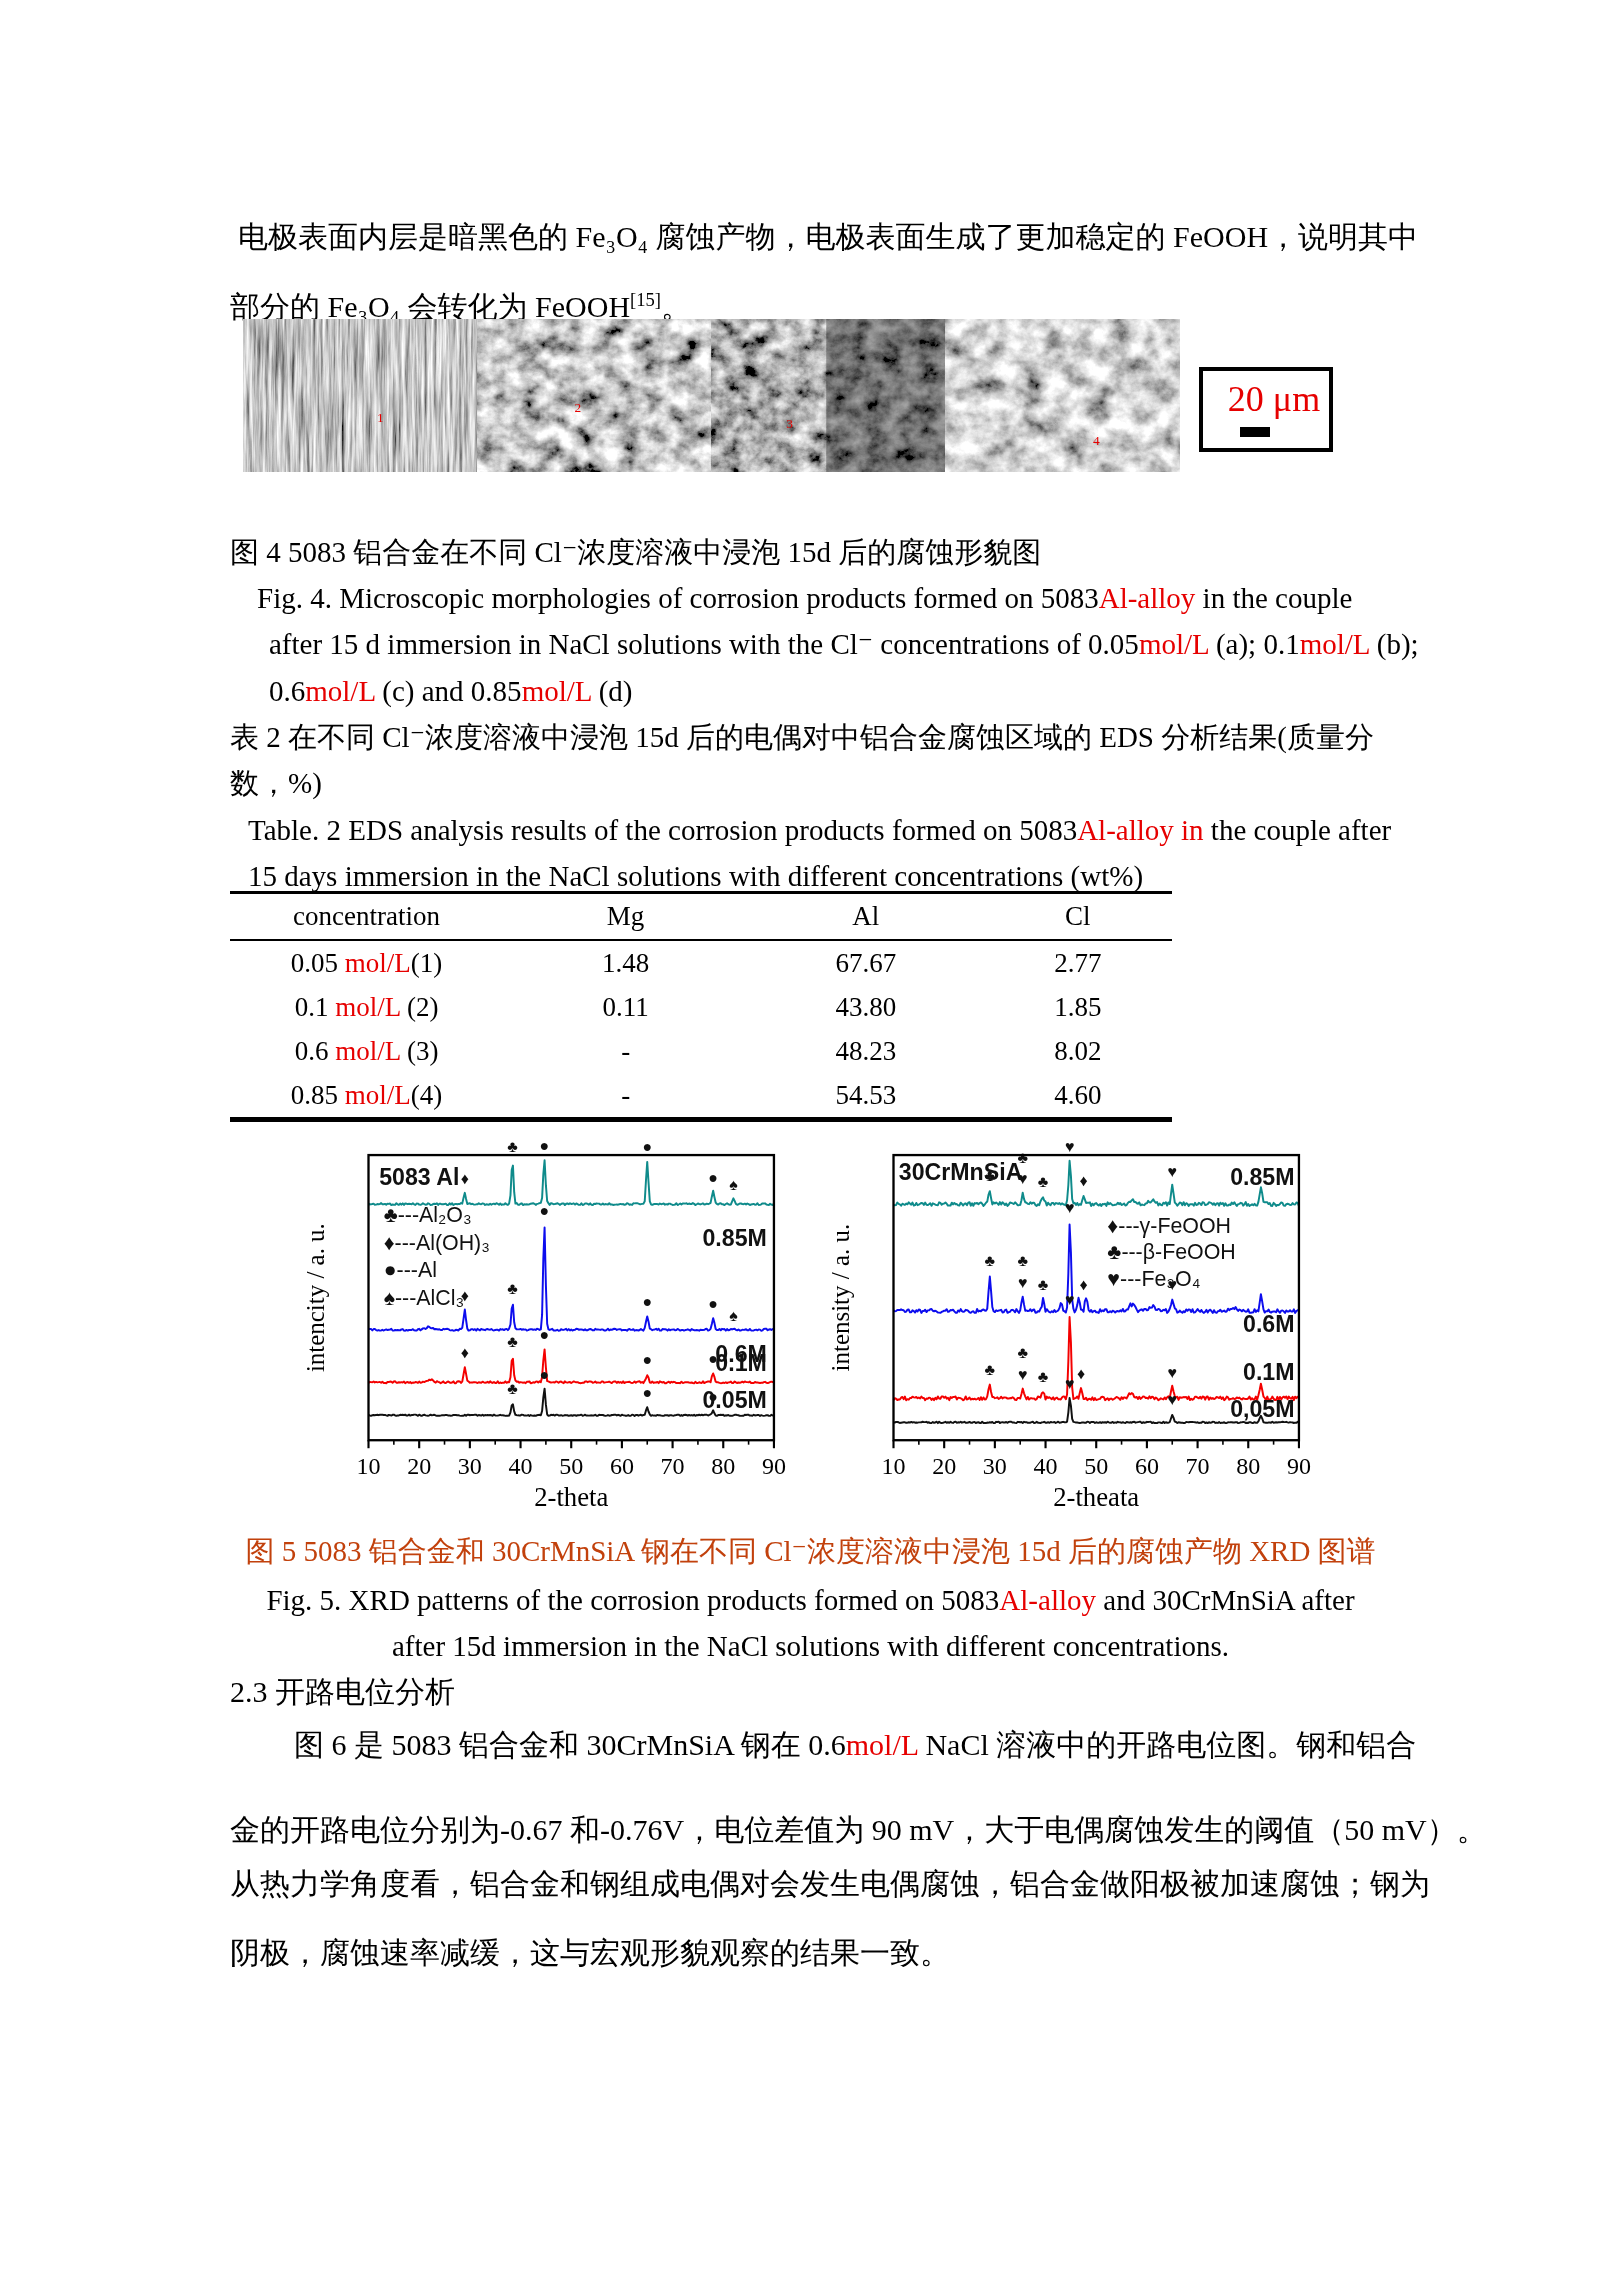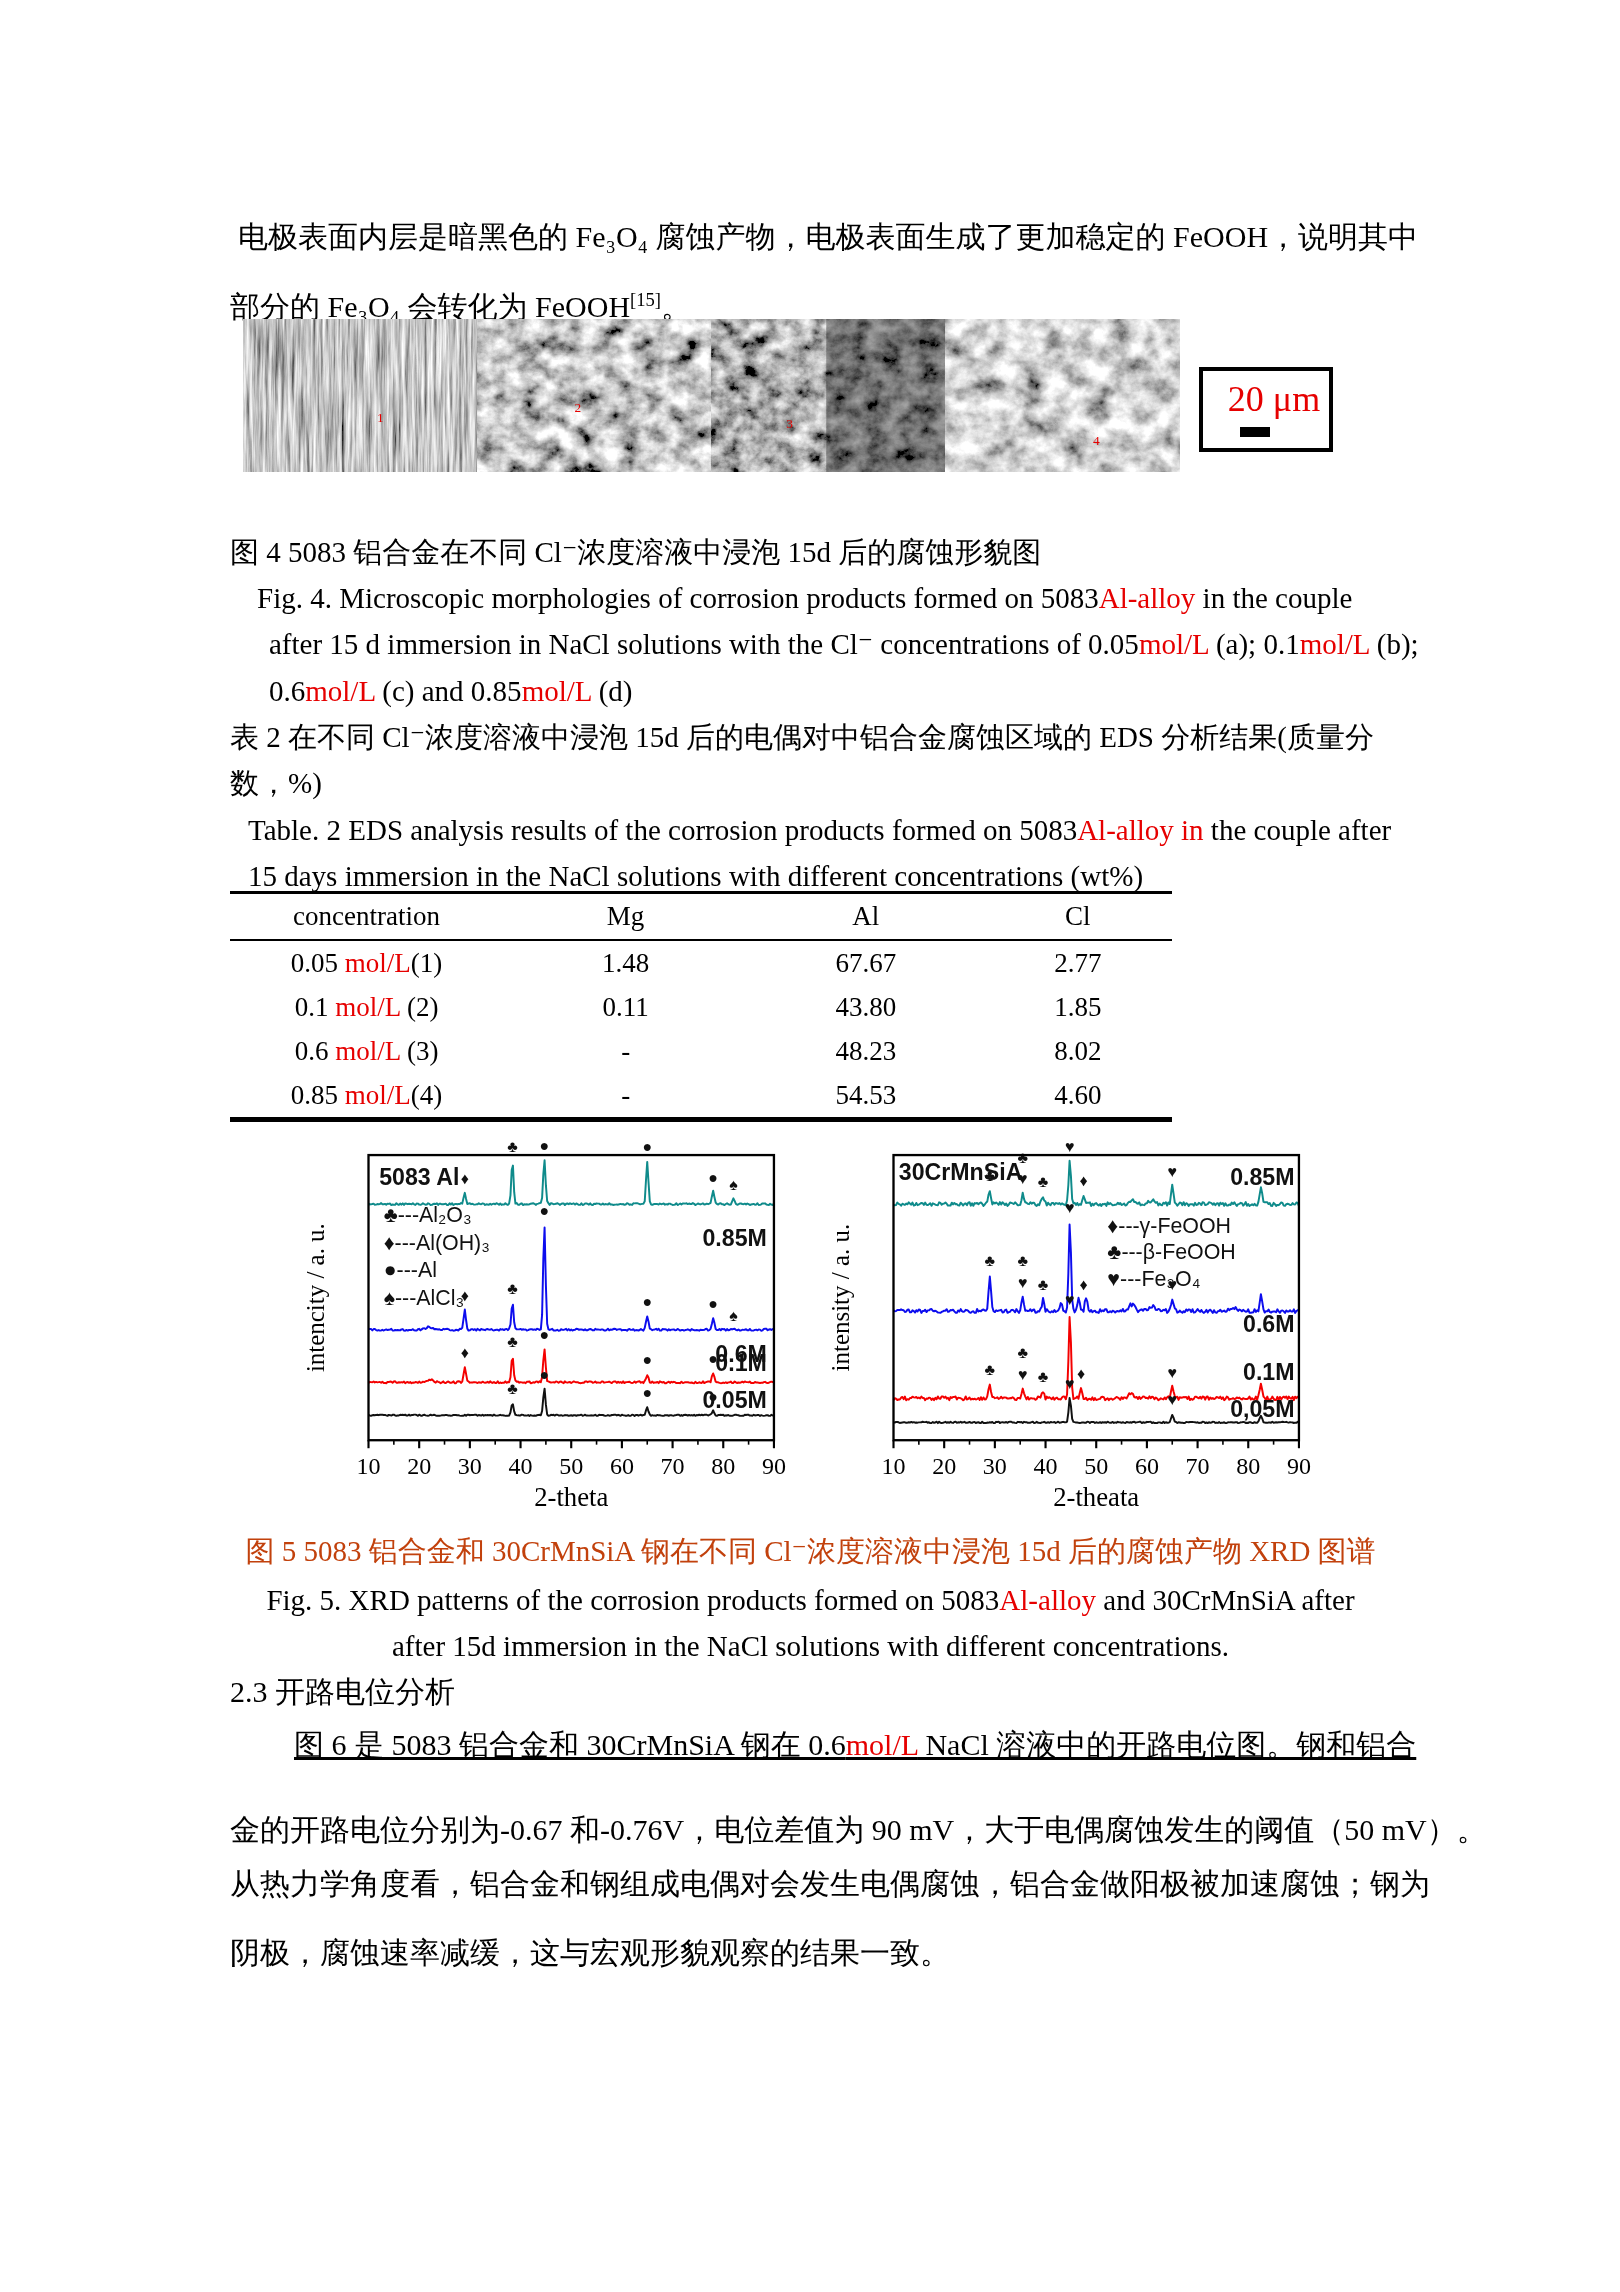--- a/index.html
+++ b/index.html
@@ -275,19 +275,19 @@
       <text x="318" y="105" font-size="24" fill="#111" font-family="&quot;Liberation Sans&quot;,&quot;DejaVu Sans&quot;,sans-serif">♦---γ-FeOOH</text>
       <text x="318" y="135" font-size="24" fill="#111" font-family="&quot;Liberation Sans&quot;,&quot;DejaVu Sans&quot;,sans-serif">♣---β-FeOOH</text>
       <text x="318" y="165" font-size="24" fill="#111" font-family="&quot;Liberation Sans&quot;,&quot;DejaVu Sans&quot;,sans-serif">♥---Fe₃O₄</text>
     </svg>
 
   <div class="ln center allred" style="top:1534px;">图 5 5083 铝合金和 30CrMnSiA 钢在不同 Cl⁻浓度溶液中浸泡 15d 后的腐蚀产物 XRD 图谱</div>
   <div class="ln center" style="top:1583px;"><span>Fig. 5. XRD patterns of the corrosion products formed on 5083</span><span class="red">Al-alloy</span><span> and 30CrMnSiA after</span></div>
   <div class="ln center" style="top:1629px;">after 15d immersion in the NaCl solutions with different concentrations.</div>
 
   <div class="ln body-ln" style="left:230px;top:1674px;">2.3 开路电位分析</div>
-  <div class="ln body-ln" style="left:294px;top:1727px;text-decoration:underline;"><span>图 6 是 5083 铝合金和 30CrMnSiA 钢在 0.6</span><span class="red">mol/L</span><span> NaCl 溶液中的开路电位图。钢和铝合</span></div>
+  <div class="ln body-ln" style="left:294px;top:1727px;"><span>图 6 是 5083 铝合金和 30CrMnSiA 钢在 0.6</span><span class="red">mol/L</span><span> NaCl 溶液中的开路电位图。钢和铝合</span></div>
   <div class="ln body-ln" style="left:230px;top:1796px;margin-top:16px;">金的开路电位分别为-0.67 和-0.76V，电位差值为 90 mV，大于电偶腐蚀发生的阈值（50 mV）。</div>
   <div class="ln body-ln" style="left:230px;top:1866px;">从热力学角度看，铝合金和钢组成电偶对会发生电偶腐蚀，铝合金做阳极被加速腐蚀；钢为</div>
   <div class="ln body-ln" style="left:230px;top:1935px;">阴极，腐蚀速率减缓，这与宏观形貌观察的结果一致。</div>
 
 </div>
 
 
 </body></html>

